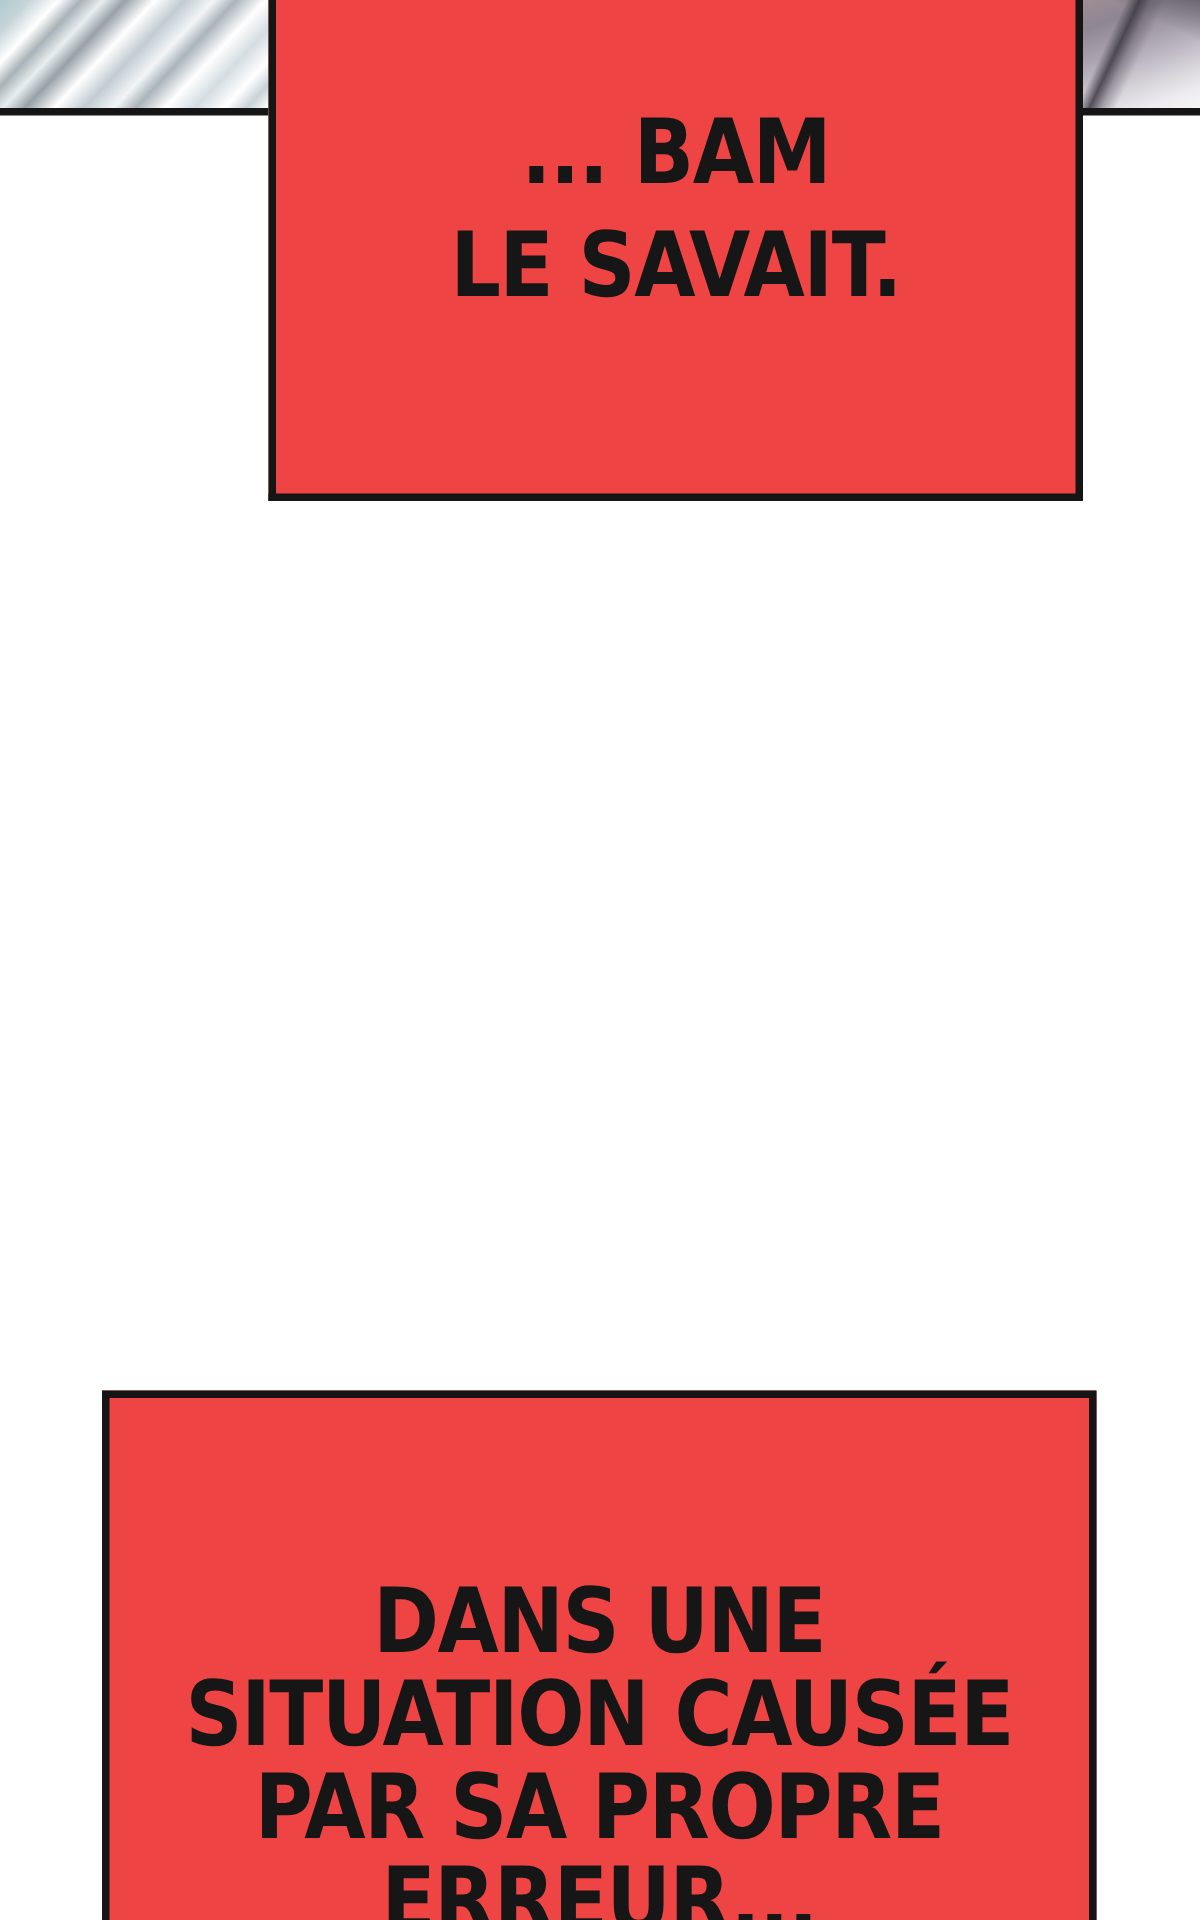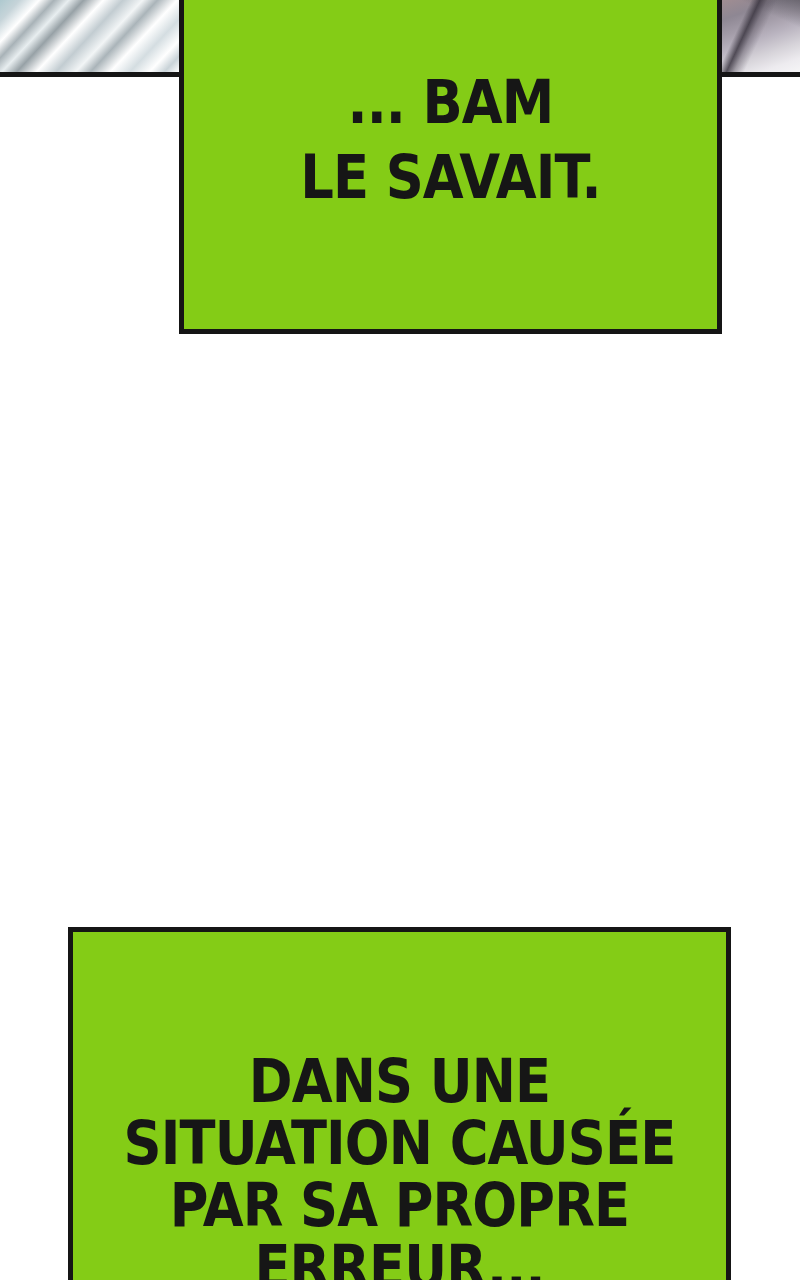--- a/index.html
+++ b/index.html
@@ -63,21 +63,21 @@
         #b9b3bf 52%,
         #d6d3d9 70%,
         #edebef 86%,
         #f6f5f7 100%);
   }
 
   
   .caption-box {
     position: absolute;
     box-sizing: border-box;
-    background: #84cc16;
+    background: #ef4444;
     border: 5px solid #151515;
   }
   .caption-box.top {
     left: 179px;
     top: 0;
     width: 543px;
     height: 334px;
     border-top: none;
   }
   .caption-box.bottom {

